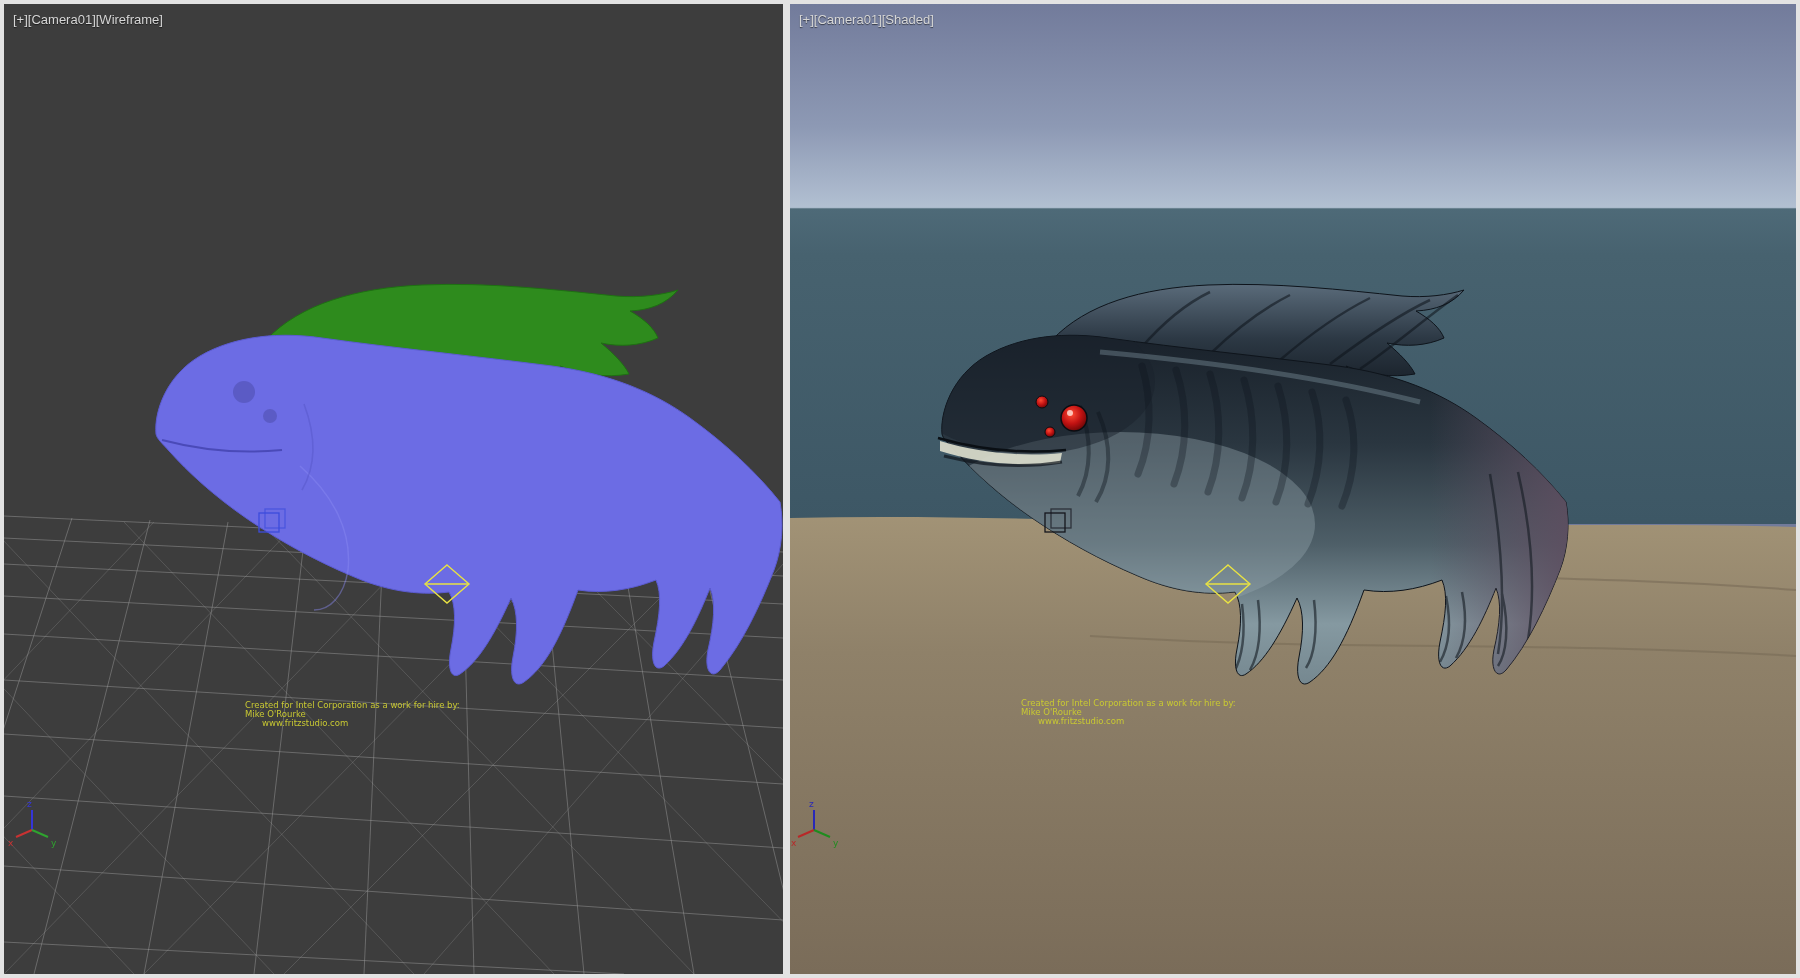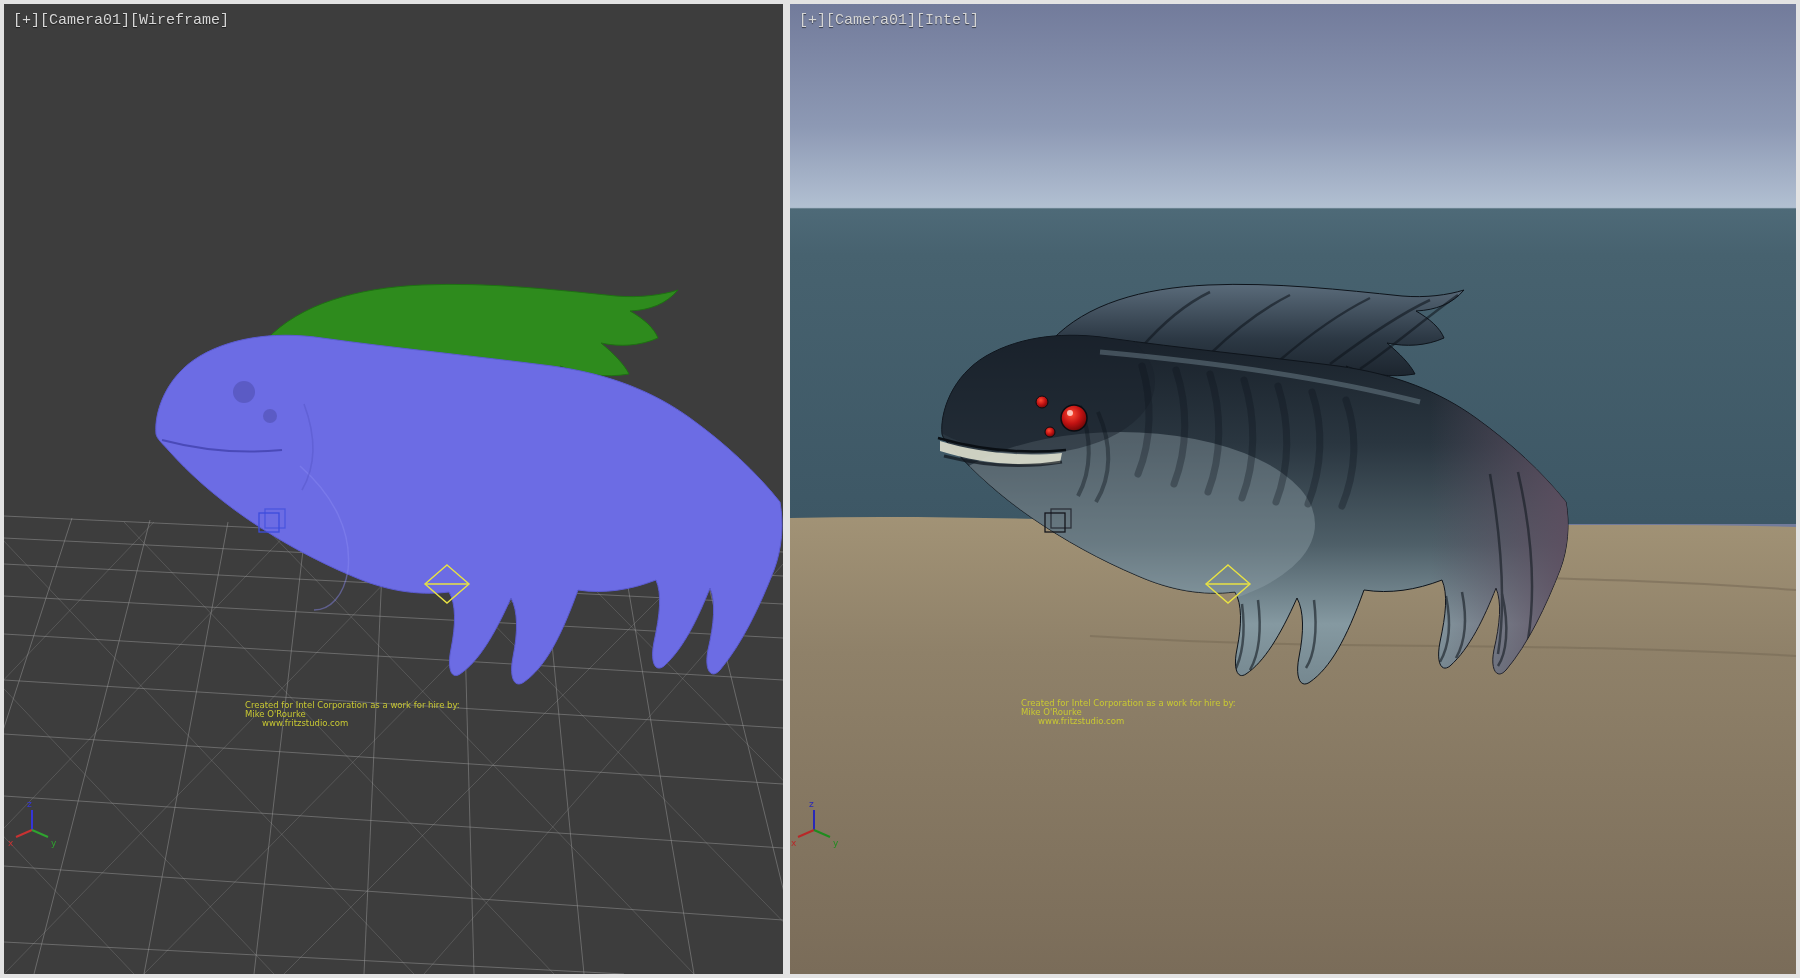--- a/index.html
+++ b/index.html
@@ -4,21 +4,21 @@
 <style>
   * { margin:0; padding:0; box-sizing:border-box; }
   html,body { width:1800px; height:978px; overflow:hidden; font-family:"DejaVu Sans", sans-serif; }
   .workspace { position:relative; width:1800px; height:978px; background:#e3e3e3; }
   .viewport { position:absolute; top:4px; height:970px; overflow:hidden; }
   .viewport.left  { left:4px;   width:779px;  background:var(--wireframe_bg); }
   .viewport.right { left:790px; width:1006px; background:var(--sky_top); }
   svg.scene { position:absolute; left:0; top:0; display:block; }
   .viewport-label {
     position:absolute; top:8px; left:9px; z-index:5;
-    font-family:Liberation Mono, monospace; font-size:15px;
+    font-family:Liberation Sans, sans-serif; font-size:13px;
     color:var(--label_text); text-shadow:0 1px 1px rgba(0,0,0,.55);
     letter-spacing:0; white-space:nowrap; user-select:none;
   }
   .viewport-label span { cursor:pointer; }
   .grid-line { stroke:var(--grid_line); stroke-width:1; opacity:.45; fill:none; }
   .grid-diag { stroke:var(--grid_line); stroke-width:1; opacity:.26; fill:none; }
   .fill-bg        { fill:var(--wireframe_bg); }
   .fill-fish-blue { fill:var(--fish_blue); stroke:#5b5bd2; stroke-width:1; }
   .fill-fin-green { fill:var(--fin_green); stroke:#1e7012; stroke-width:1; }
   .eye-spot  { fill:var(--eye_spot); opacity:.85; }
@@ -311,17 +311,17 @@
         <line x1="24" y1="826" x2="24" y2="806" stroke="#2828b8" stroke-width="2"></line>
         <text x="19" y="803" fill="#2828b8">z</text>
         <line x1="24" y1="826" x2="8" y2="833" stroke="#b82828" stroke-width="2"></line>
         <text x="1" y="842" fill="#b82828">x</text>
         <line x1="24" y1="826" x2="40" y2="833" stroke="#1f8c1f" stroke-width="2"></line>
         <text x="43" y="842" fill="#1f8c1f">y</text>
       </g>
     </svg>
 
     <div class="viewport-label">
-      <span>[+]</span><span>[Camera01]</span><span>[Intel]</span>
+      <span>[+]</span><span>[Camera01]</span><span>[Shaded]</span>
     </div>
   </div>
 
 </div>
 
 </body></html>

